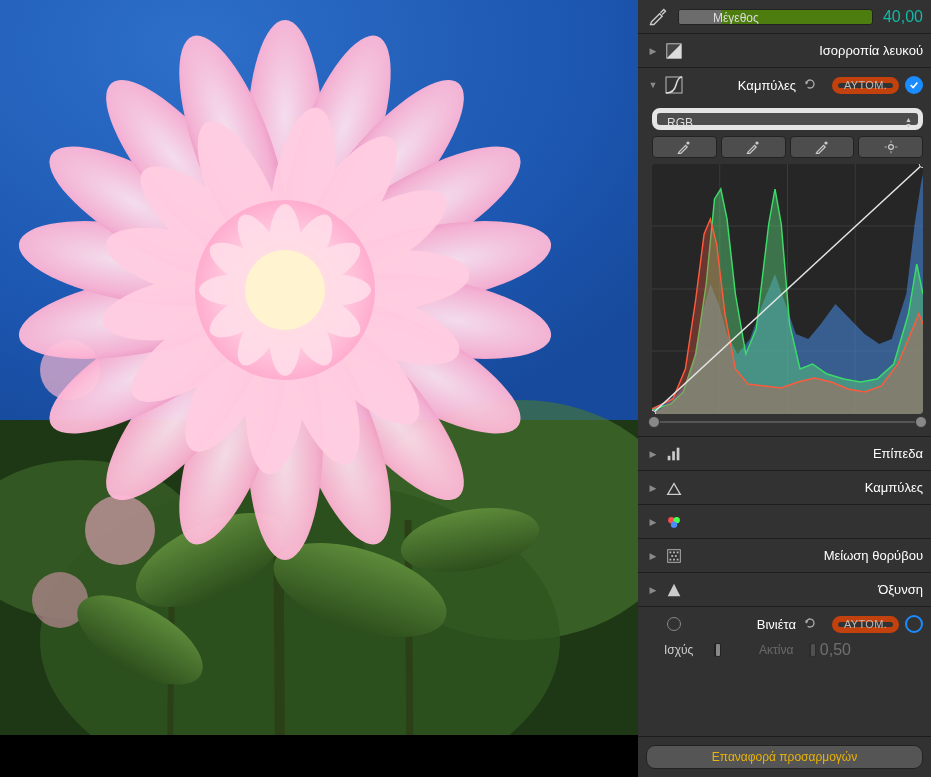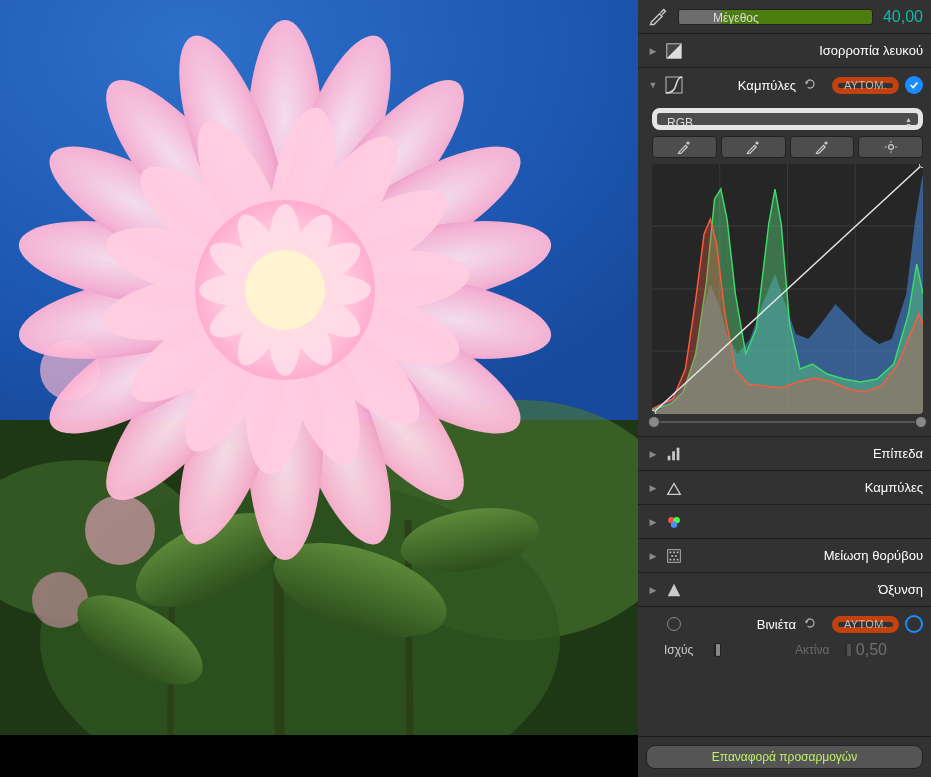--- a/index.html
+++ b/index.html
@@ -100,21 +100,21 @@
 .vr { display:flex; align-items:center; height:18px; font-size:12px; color:#ccc; }
 .vr .name { width:50px; }
 .vr .track2 { flex:1; height:14px; background:#3c3c3c; border-radius:3px; border:1px solid #222; position:relative;}
 .vr .track2 .thumb { position:absolute; top:-1px; width:6px; height:14px; background:#888; border:1px solid #222; border-radius:2px; }
 .vr .vnum { width:40px; text-align:right; color:#ddd; font-size:16px;}
 .footer {
   margin-top:auto; padding:8px; border-top:1px solid #1c1c1c;
 }
 .reset-btn {
   width:100%; height:24px; background:#555; border:1px solid #222;
-  border-radius:9px; color:#bef264; font-size:12px;
+  border-radius:9px; color:#eab308; font-size:12px;
   display:flex; align-items:center; justify-content:center;
 }
 .radio-ring {
   width:14px; height:14px; border-radius:50%;
   border:1.5px solid #888;
 }
 .sharpen-tri svg, .levels-icon svg, .wb-icon svg, .sc-icon svg, .nr-icon svg, .def-icon svg { width:18px; height:18px; }
 .fade-bottom {
   position:relative;
 }
@@ -429,21 +429,21 @@
   </div>
 
   <div class="vignette-sliders">
     <div class="vr">
       <span class="name">Ισχύς</span>
       <div class="track2">
         <div class="thumb" style="left:50%;"></div>
       </div>
       <span class="vnum"></span>
     </div>
-    <div class="vr fade-bottom" style="opacity:0.35;margin-left:36px;">
+    <div class="vr fade-bottom" style="opacity:0.35;">
       <span class="name">Ακτίνα</span>
       <div class="track2">
         <div class="thumb" style="left:50%;"></div>
       </div>
       <span class="vnum">0,50</span>
     </div>
   </div>
 
   <div class="footer">
     <div class="reset-btn">

